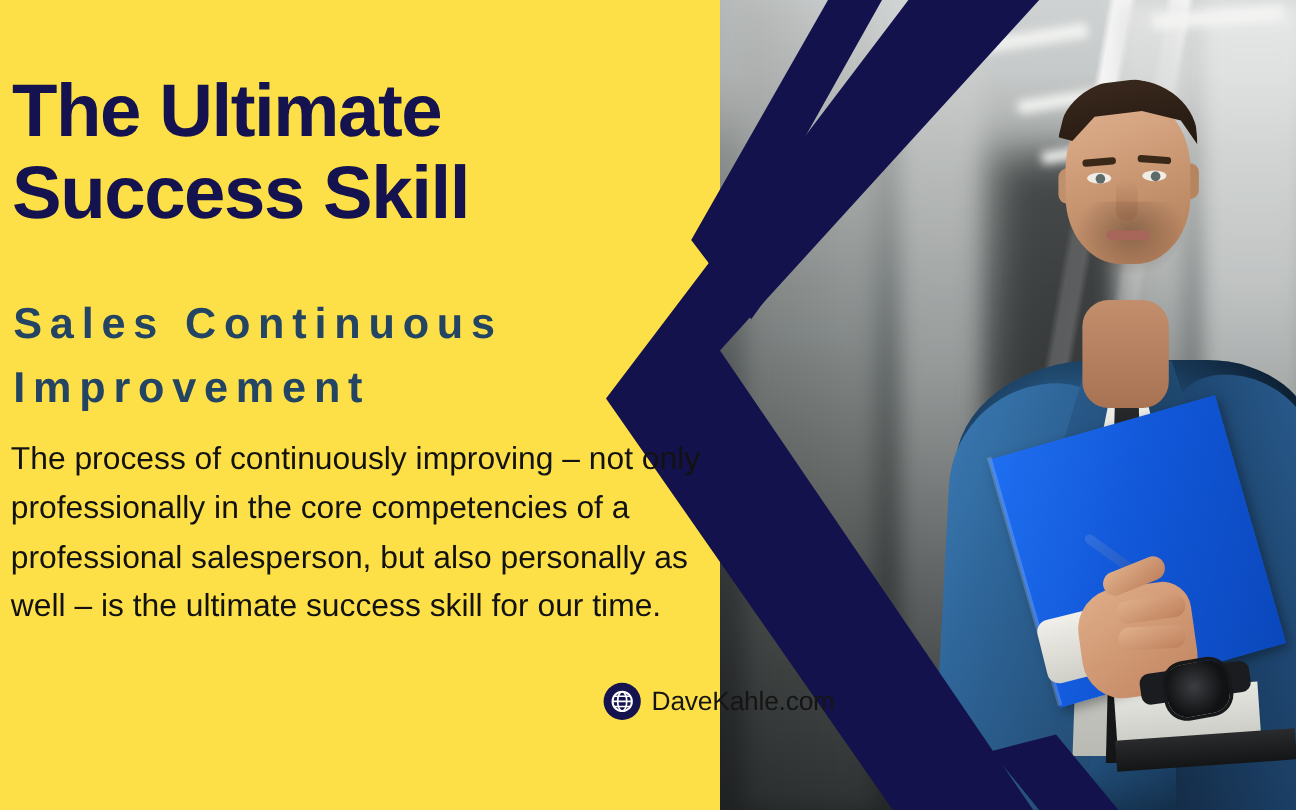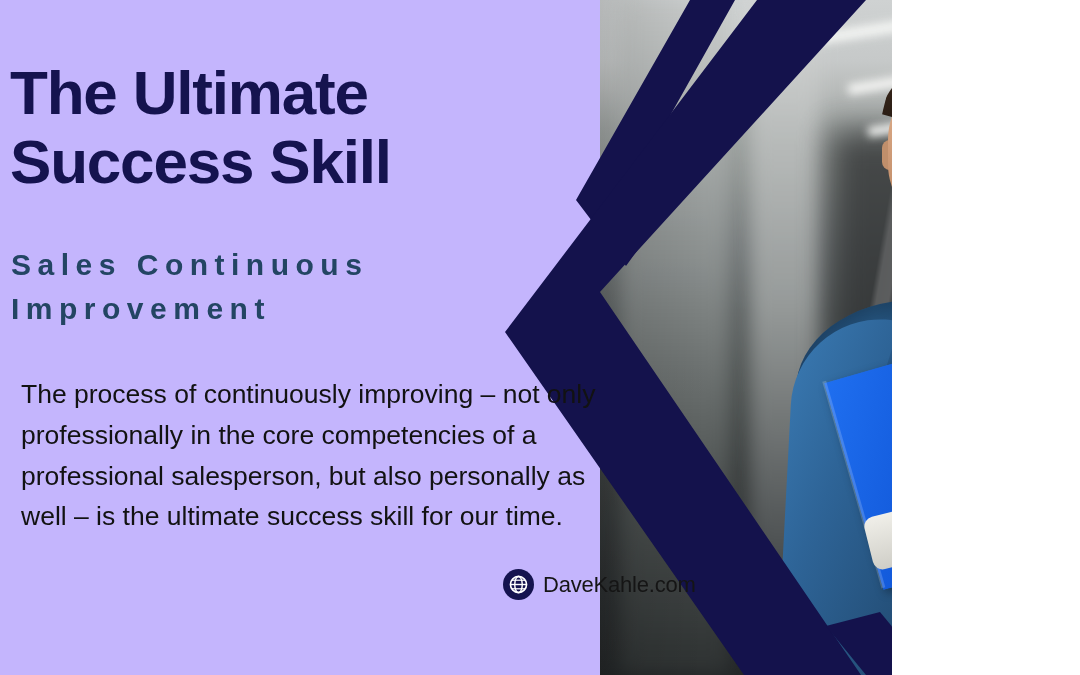--- a/index.html
+++ b/index.html
@@ -6,23 +6,23 @@
     margin: 0;
     padding: 0;
     background: #ffffff;
   }
   body {
     font-family: "Liberation Sans", sans-serif;
   }
 
   .canvas {
     position: relative;
-    width: 892px;
+    width: 1080px;
     height: 675px;
-    background: #c4b5fd;
+    background: #fde047;
     overflow: hidden;
   }
 
   
   .photo-panel {
     position: absolute;
     left: 600px;
     top: 0;
     width: 480px;
     height: 675px;
@@ -253,32 +253,32 @@
     font-weight: 700;
     letter-spacing: -1.2px;
     color: #15134f;
   }
   .subhead {
     position: absolute;
     left: 11px;
     top: 243px;
     width: 520px;
     margin: 0;
-    font-size: 30px;
+    font-size: 36px;
     line-height: 1.48;
     font-weight: 600;
     letter-spacing: 6.5px;
     color: #234563;
   }
   .bodytext {
     position: absolute;
     left: 9px;
     top: 362px;
     width: 575px;
-    margin: 12px;
+    margin: 0;
     font-size: 26.5px;
     line-height: 1.54;
     font-weight: 400;
     color: #121212;
   }
 
   
   .brand {
     position: absolute;
     left: 503px;

